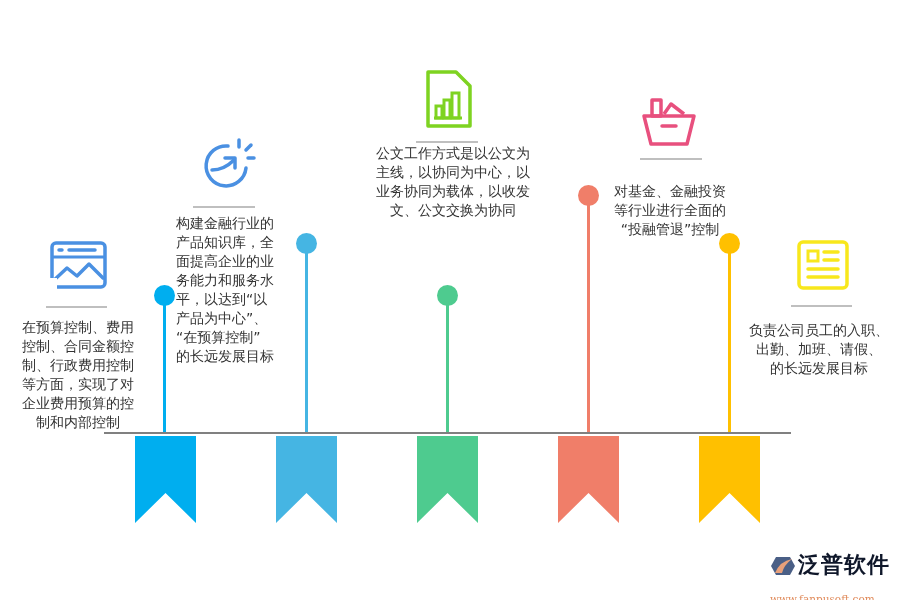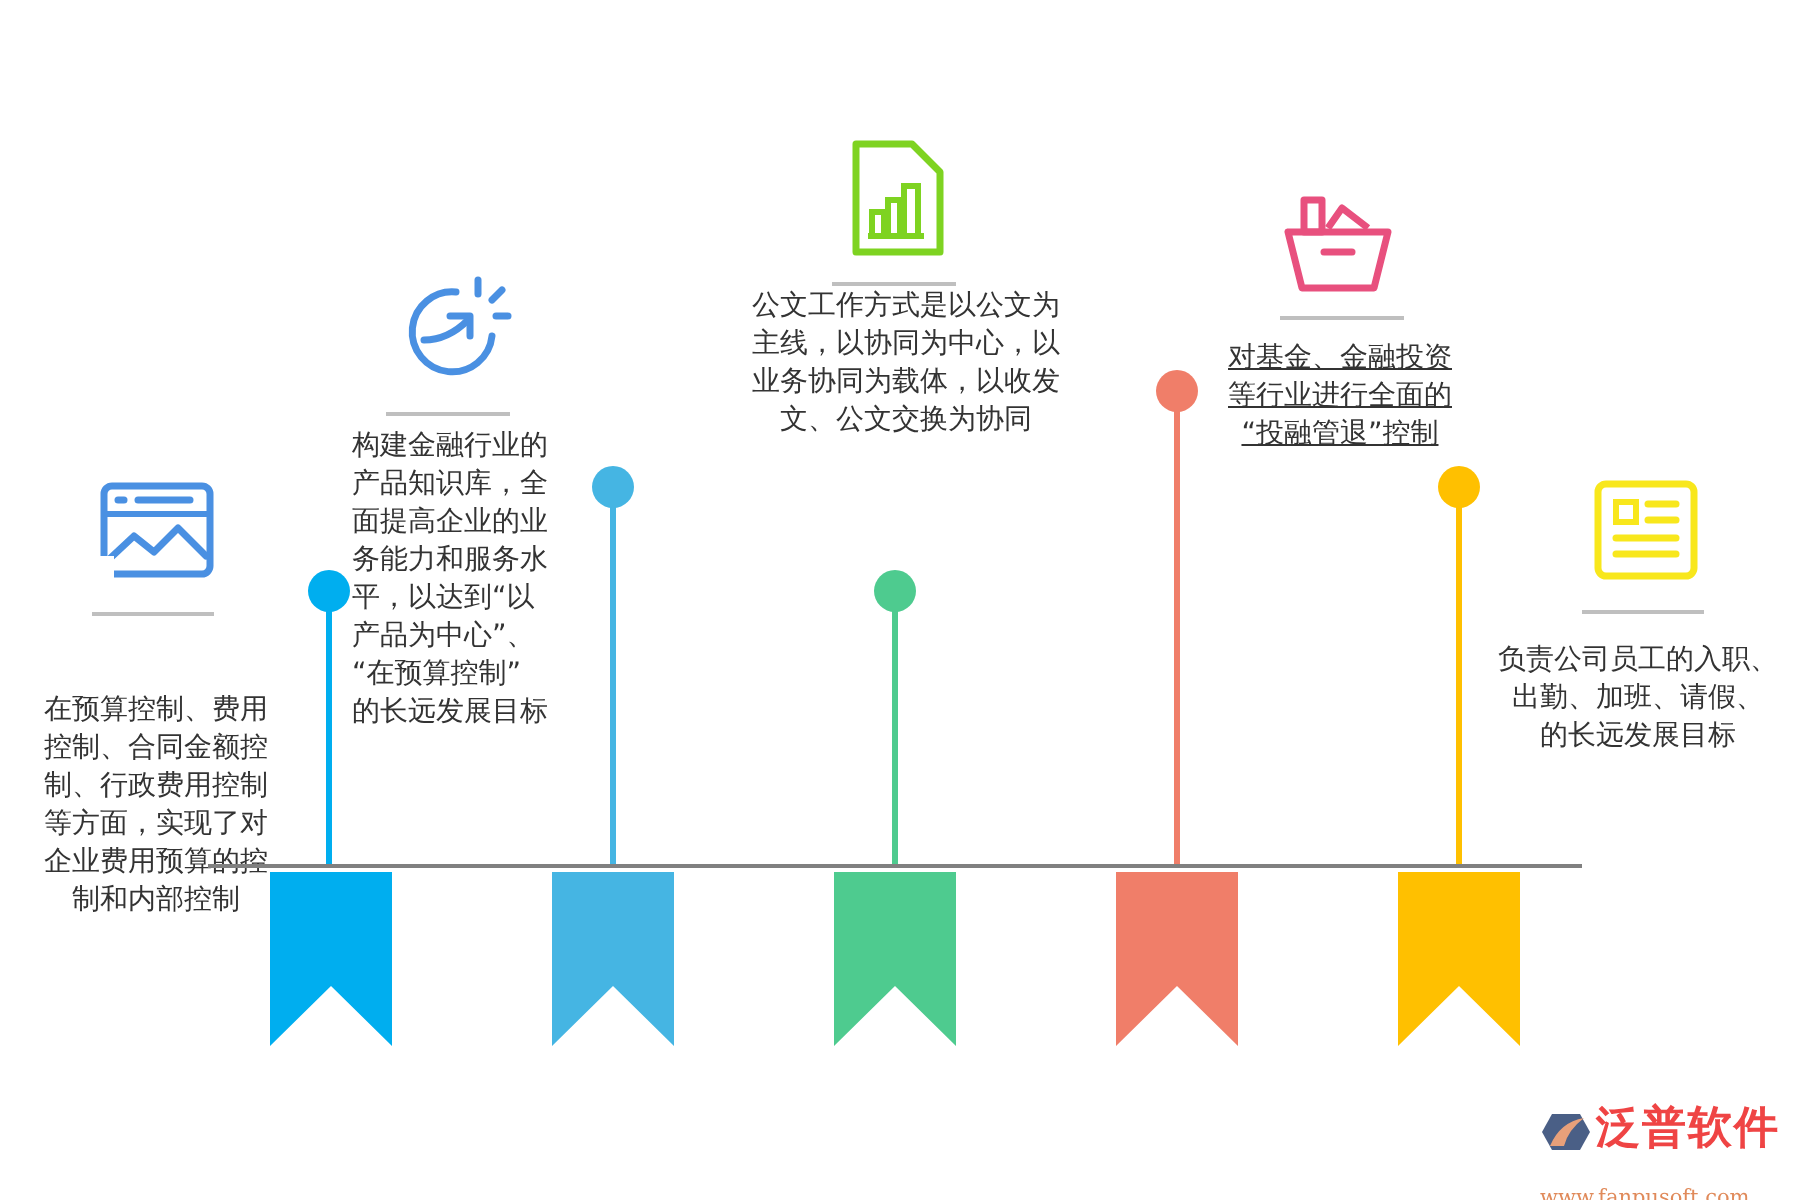--- a/index.html
+++ b/index.html
@@ -6,38 +6,38 @@
   body { width:900px; height:600px; position:relative; overflow:hidden;
          font-family:"DejaVu Sans","Liberation Sans",sans-serif; color:#333333; }
   .icon { position:absolute; }
   .divider { position:absolute; height:2px; background:#bfbfbf; }
   .desc { position:absolute; font-size:14px; line-height:19px; color:#333333; text-align:center; white-space:pre-line; }
   .stick { position:absolute; width:3px; }
   .dot { position:absolute; width:21px; height:21px; border-radius:50%; }
   .baseline { position:absolute; left:104px; top:432px; width:687px; height:2px; background:#808080; }
   .banner { position:absolute; width:61px; height:87px; }
   .logo { position:absolute; left:768px; top:553px; width:126px; height:40px; }
-  .logo-text { position:absolute; left:30px; top:0px; font-size:22px; line-height:24px; color:#ef4444; letter-spacing:1px; font-weight:bold; }
+  .logo-text { position:absolute; left:30px; top:0px; font-size:22px; line-height:24px; color:#0f172a; letter-spacing:1px; font-weight:bold; }
   .logo-url { position:absolute; left:2px; top:40px; font-size:10.5px; line-height:12px; color:#e08a5a; font-family:"DejaVu Serif","Liberation Serif",serif; white-space:nowrap; }
 </style>
 </head>
 <body>
 
 <div>
   <svg class="icon" style="left:49px;top:240px;" width="60" height="50" viewBox="0 0 60 50">
     <rect x="3" y="3" width="53" height="44" rx="4" fill="none" stroke="#4a90e2" stroke-width="3.5"></rect>
     <line x1="3" y1="17" x2="56" y2="17" stroke="#4a90e2" stroke-width="3"></line>
     <line x1="10" y1="10" x2="13" y2="10" stroke="#4a90e2" stroke-width="3.5" stroke-linecap="round"></line>
     <line x1="20" y1="10" x2="46" y2="10" stroke="#4a90e2" stroke-width="3.5" stroke-linecap="round"></line>
     <polyline points="3,42 18,28 28,36 40,24 54,38" fill="none" stroke="#4a90e2" stroke-width="3.5" stroke-linejoin="round" stroke-linecap="round"></polyline>
     <rect x="-2" y="38" width="10" height="14" fill="#ffffff"></rect>
     <polyline points="0,47 16,32" fill="none" stroke="#4a90e2" stroke-width="0"></polyline>
   </svg>
   <div class="divider" style="left:46px;top:306px;width:61px;"></div>
-  <div class="desc" style="left:6px;top:318px;width:144px;margin-top:28px;">在预算控制、费用
+  <div class="desc" style="left:6px;top:318px;width:144px;">在预算控制、费用
 控制、合同金额控
 制、行政费用控制
 等方面，实现了对
 企业费用预算的控
 制和内部控制</div>
   <div class="stick" style="left:163px;top:300px;height:134px;background:#00aeef;"></div>
   <div class="dot" style="left:154px;top:285px;background:#00aeef;"></div>
   <svg class="banner" style="left:135px;top:436px;" viewBox="0 0 61 87" preserveAspectRatio="none">
     <polygon points="0,0 61,0 61,87 30.5,57 0,87" fill="#00aeef"></polygon>
   </svg>
@@ -89,21 +89,21 @@
 </div>
 
 <div>
   <svg class="icon" style="left:640px;top:96px;" width="58" height="54" viewBox="0 0 58 54">
     <rect x="12" y="4" width="9" height="16" fill="none" stroke="#e8507e" stroke-width="3.5" stroke-linejoin="round"></rect>
     <polyline points="24,18 31,8 44,18" fill="none" stroke="#e8507e" stroke-width="3.5" stroke-linejoin="round"></polyline>
     <path d="M4 20 H54 L47 48 H11 Z" fill="none" stroke="#e8507e" stroke-width="3.5" stroke-linejoin="round"></path>
     <line x1="22" y1="30" x2="36" y2="30" stroke="#e8507e" stroke-width="3.5" stroke-linecap="round"></line>
   </svg>
   <div class="divider" style="left:640px;top:158px;width:62px;"></div>
-  <div class="desc" style="left:604px;top:170px;width:132px;text-decoration:underline;">对基金、金融投资
+  <div class="desc" style="left:604px;top:182px;width:132px;">对基金、金融投资
 等行业进行全面的
 “投融管退”控制</div>
   <div class="stick" style="left:587px;top:200px;height:234px;background:#f07e69;"></div>
   <div class="dot" style="left:578px;top:185px;background:#f07e69;"></div>
   <svg class="banner" style="left:558px;top:436px;" viewBox="0 0 61 87" preserveAspectRatio="none">
     <polygon points="0,0 61,0 61,87 30.5,57 0,87" fill="#f07e69"></polygon>
   </svg>
 </div>
 
 <div>

